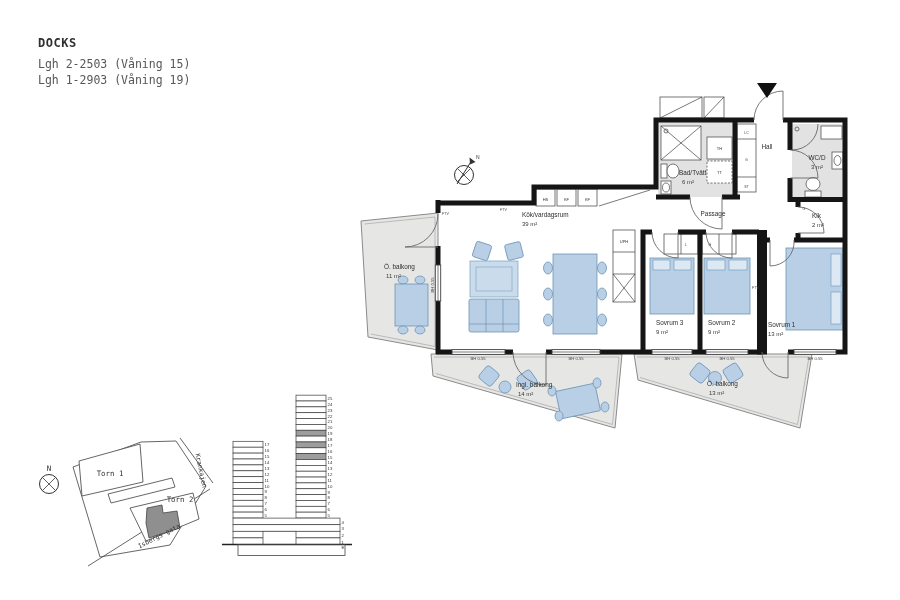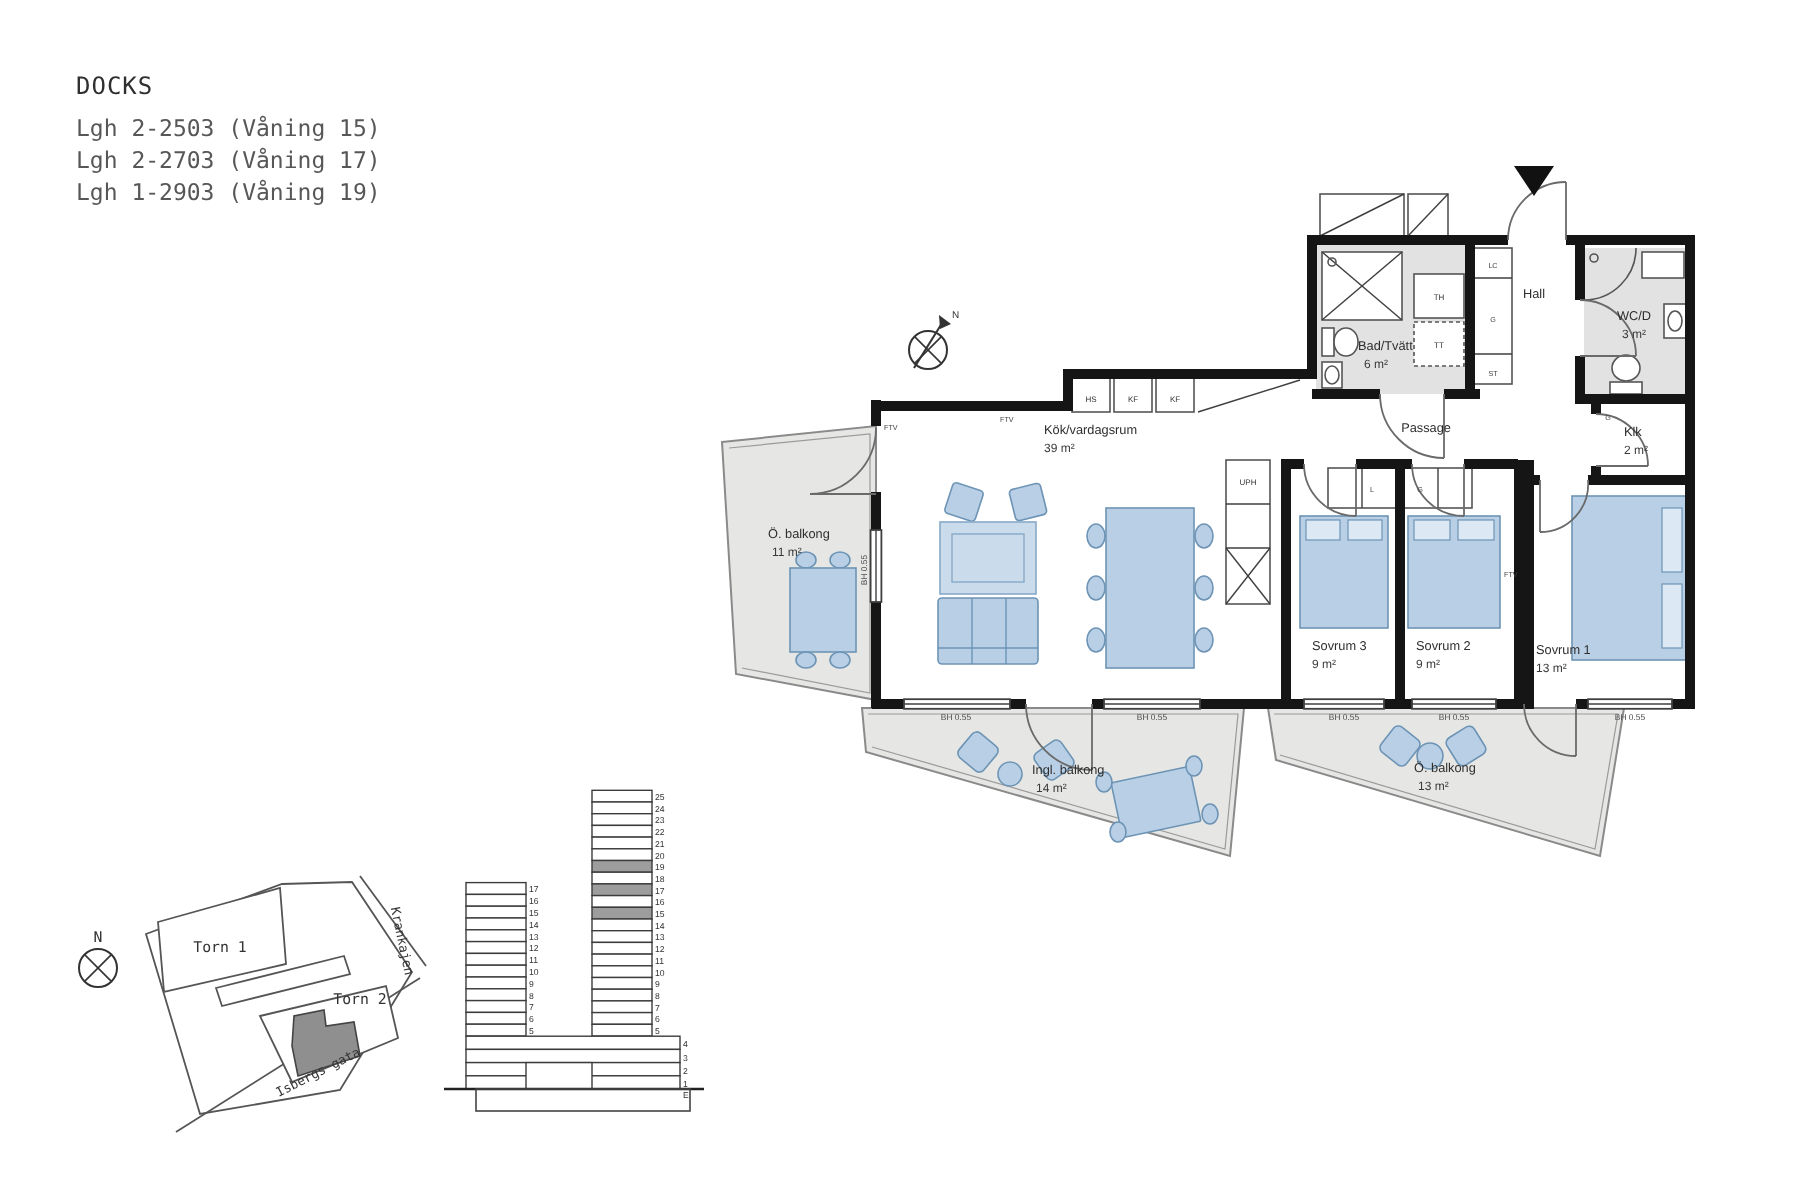--- a/index.html
+++ b/index.html
@@ -1,18 +1,18 @@
 <!DOCTYPE html>
 <html><head>
 <meta charset="utf-8">
 <style>
   html,body{margin:0;padding:0;background:#fff;}
   body{width:900px;height:600px;position:relative;overflow:hidden;}
   .hdr{position:absolute;left:38px;top:36px;font-family:"DejaVu Sans Mono",monospace;color:#575757;}
-  .hdr .title{font-weight:normal;font-size:12px;color:#2f2f2f;letter-spacing:0.5px;margin-bottom:6px;}
+  .hdr .title{font-weight:bold;font-size:12px;color:#2f2f2f;letter-spacing:0.5px;margin-bottom:6px;}
   .hdr .unit{font-size:11.5px;line-height:16px;text-align:center;}
   svg{position:absolute;left:0;top:0;}
   svg text{font-family:"Liberation Sans",sans-serif;fill:#2e2e2e;}
   .rname{font-size:6.4px;}
   .rarea{font-size:6px;fill:#3a3a3a;}
   .t4{font-size:4px;fill:#333;}
   .t35{font-size:3.6px;fill:#444;}
   .bh{font-size:4.2px;fill:#4a4a4a;}
   .floor-num{font-size:4.3px;fill:#333;}
   .site{font-family:"DejaVu Sans Mono",monospace;font-size:7.4px;fill:#333;}
@@ -30,21 +30,20 @@
   .winline{stroke:#3f3f3f;stroke-width:0.7;}
   .siteln{fill:none;stroke:#555;stroke-width:0.9;}
   .sitefill{fill:#fff;stroke:#555;stroke-width:0.9;}
 </style>
 </head>
 <body>
 
 <header class="hdr">
   <div class="title">DOCKS</div>
   <div class="unit">Lgh 2-2503 (Våning 15)</div>
-  <div class="unit">Lgh 2-2703 (Våning 17)</div>
   <div class="unit">Lgh 1-2903 (Våning 19)</div>
 </header>
 
 <svg id="plan-svg" width="900" height="600" viewBox="0 0 900 600">
 
   <g>
     <g>
       <polygon class="balc" points="361,221 438,213 438,350 368,337"></polygon>
       <polyline class="rail" points="364.5,224 435,217 435,346.5 371,334"></polyline>
     </g>

